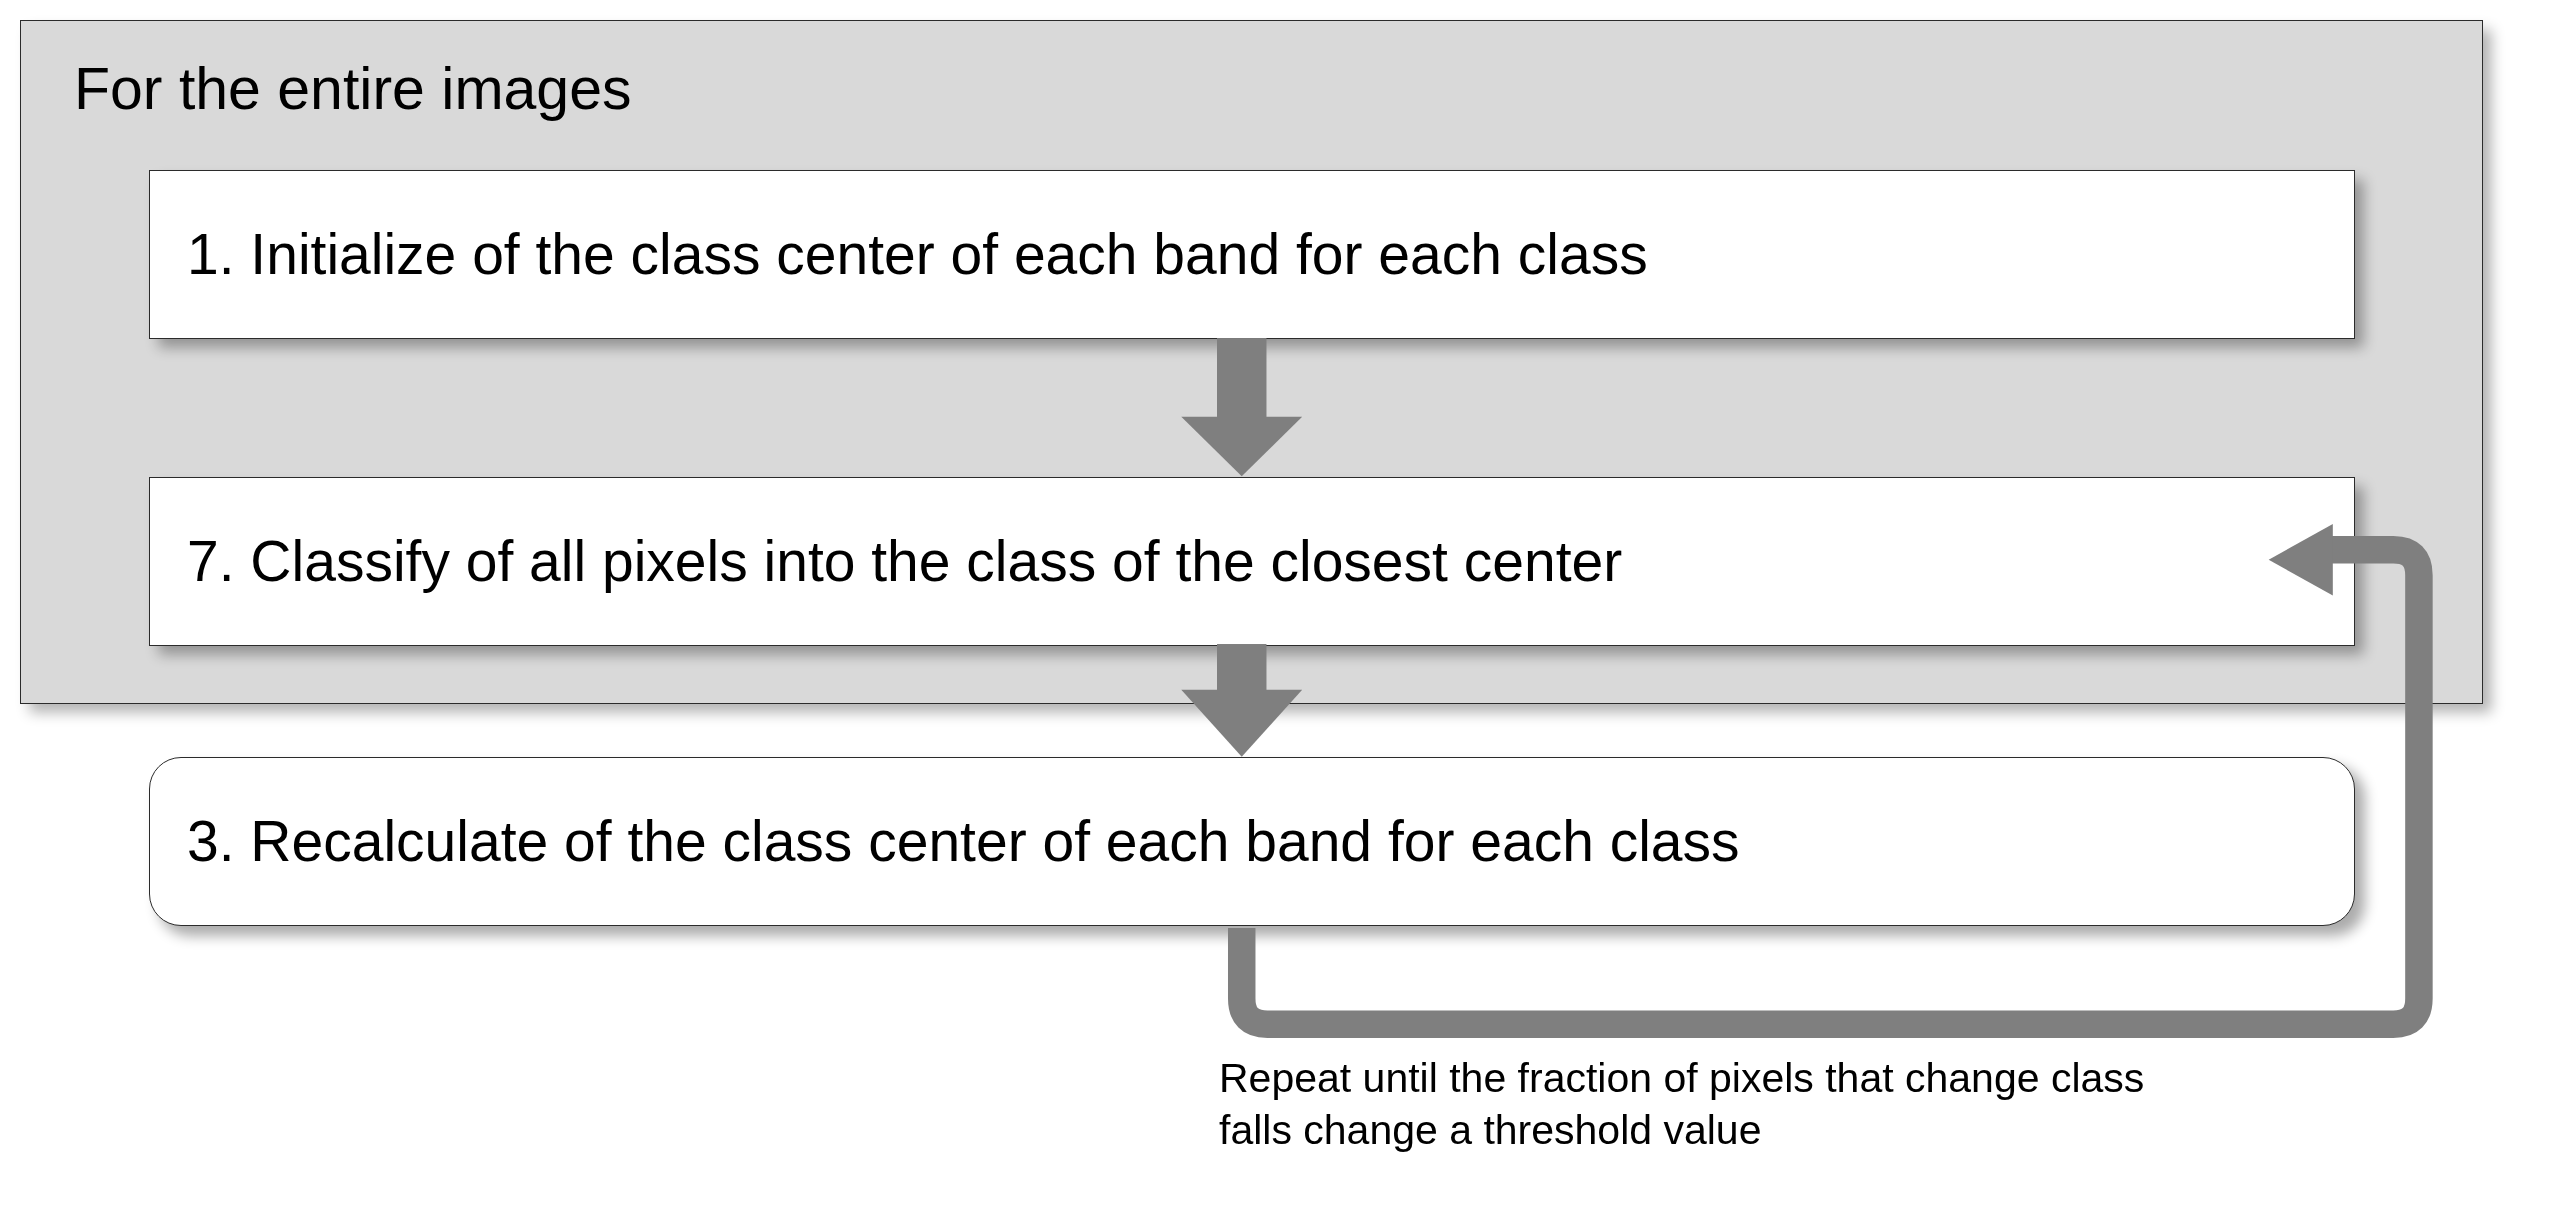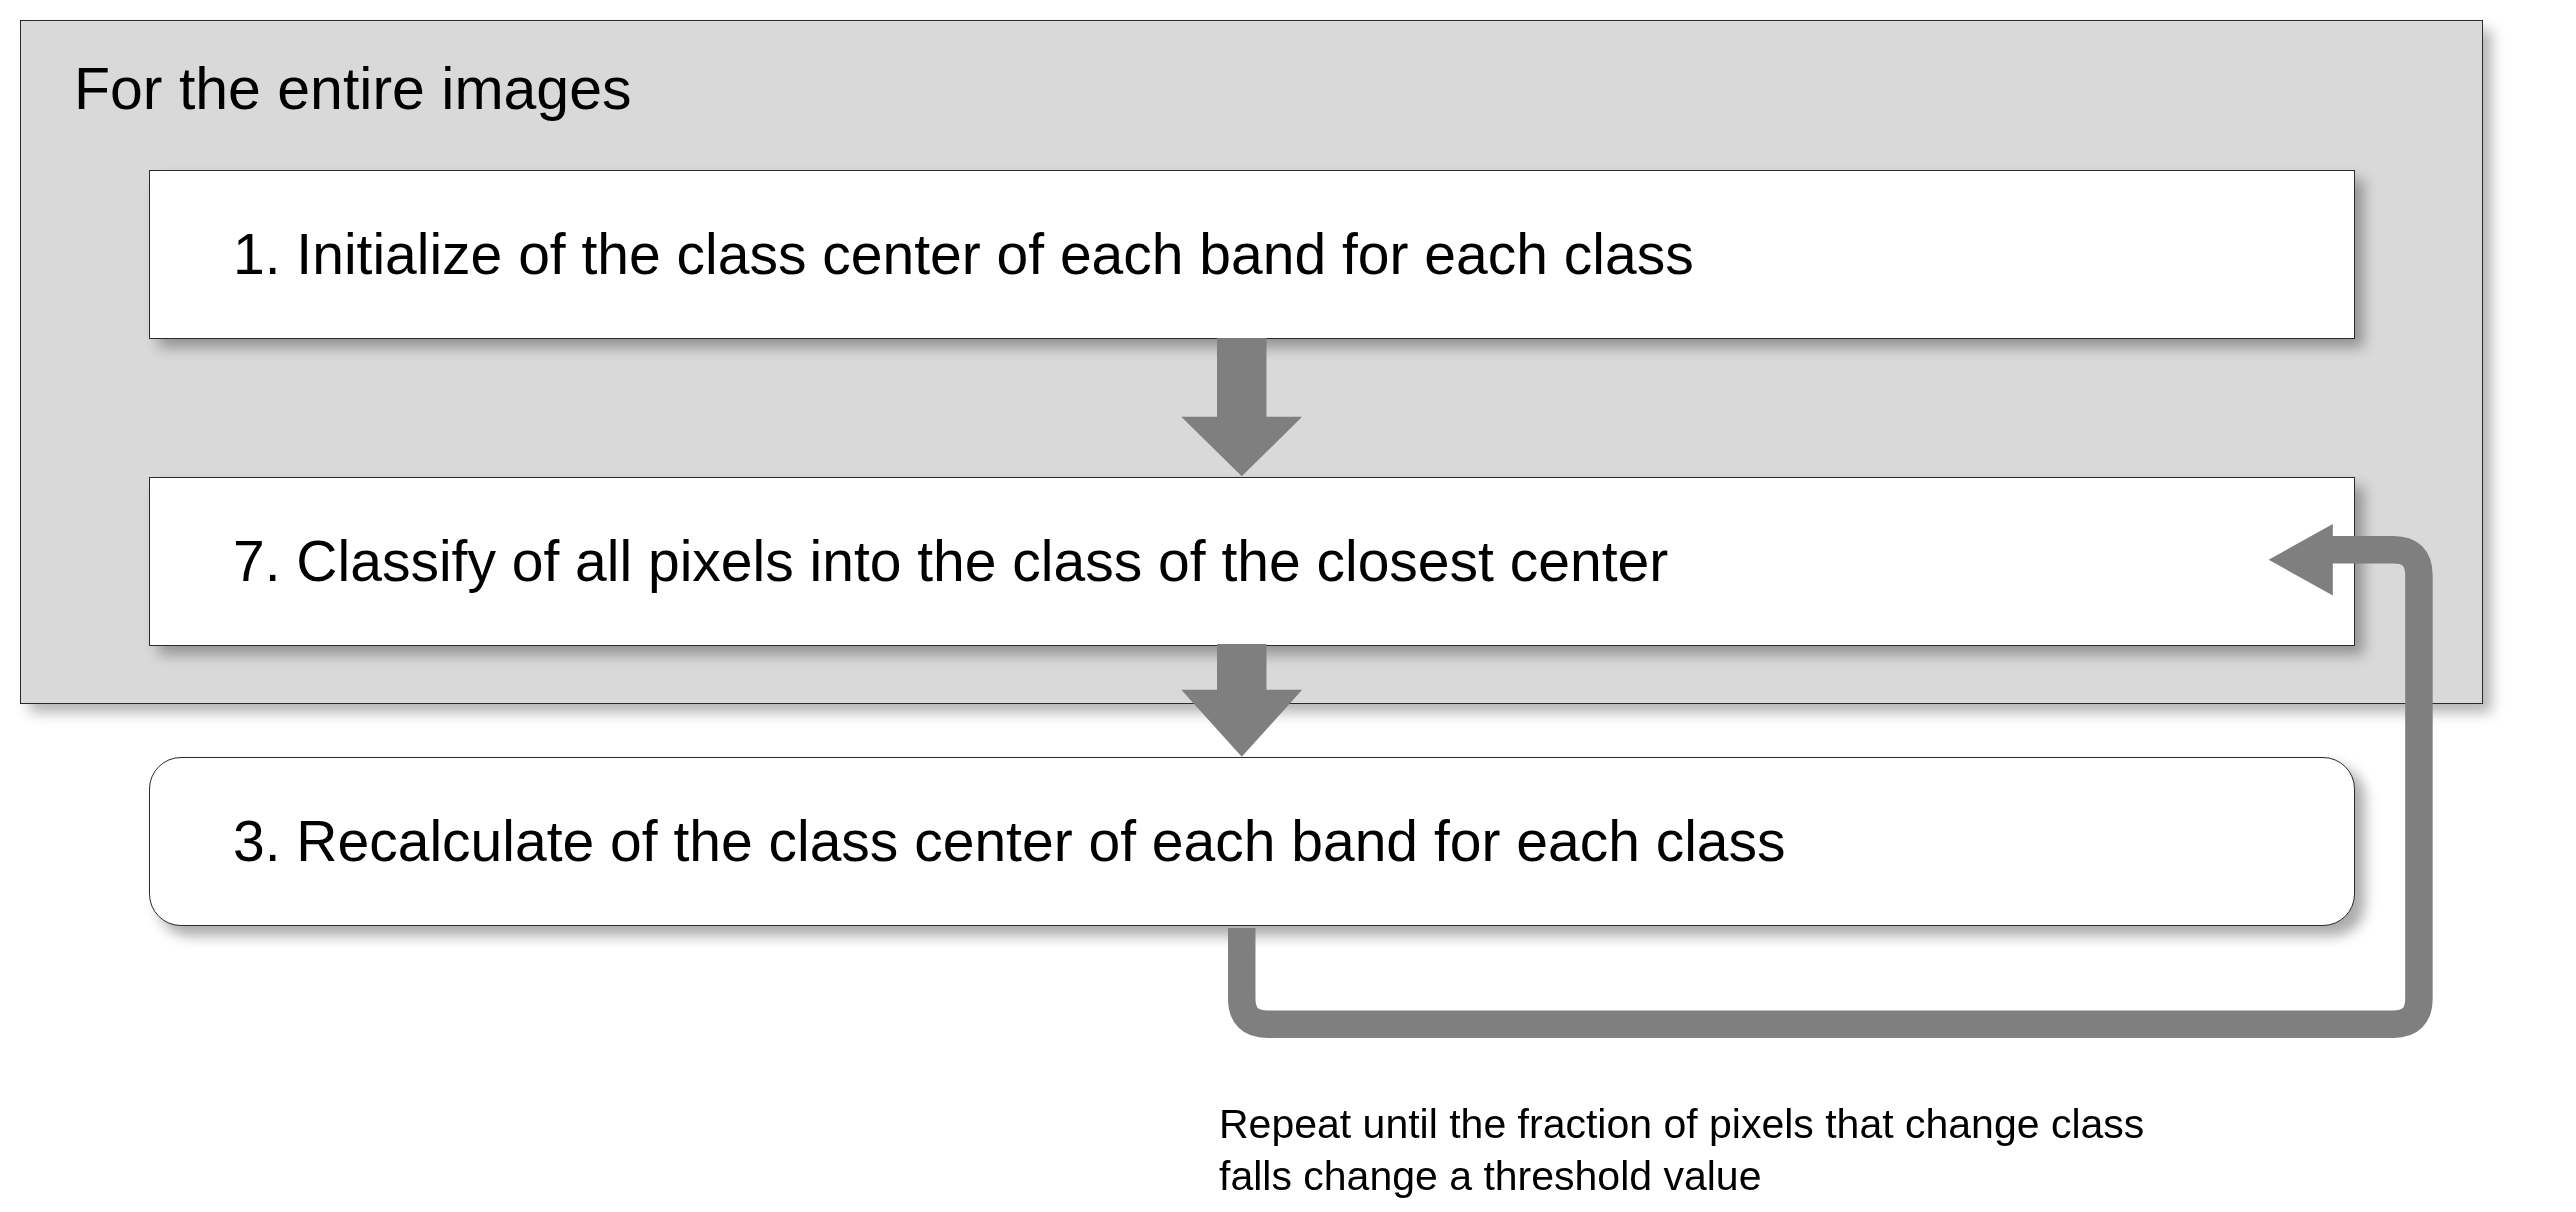--- a/index.html
+++ b/index.html
@@ -51,21 +51,20 @@
     position: absolute;
     left: 149px;
     width: 2206px;
     height: 169px;
     background: #ffffff;
     border: 1.8px solid #2b2b2b;
     box-sizing: border-box;
     box-shadow: 9.2px 9.2px 13px rgba(0,0,0,0.33);
     display: flex;
     align-items: center;
-    padding-left: 46px;
   }
   .step-box .step-text {
     display: block;
     padding-left: 37px;
     font-size: 57px;
     line-height: 1.1;
     color: #000000;
     white-space: nowrap;
   }
 
@@ -85,21 +84,20 @@
 
   
   .caption {
     position: absolute;
     left: 1219px;
     top: 1052px;
     width: 1347px;
     font-size: 41px;
     line-height: 1.28;
     color: #000000;
-    margin-top: 46px;
   }
   .caption .cap-line { display: block; white-space: nowrap; }
 </style>
 </head>
 <body>
 
 <div id="stage">
 
   <div class="group-panel">
     <span class="group-title">For the entire images</span>

